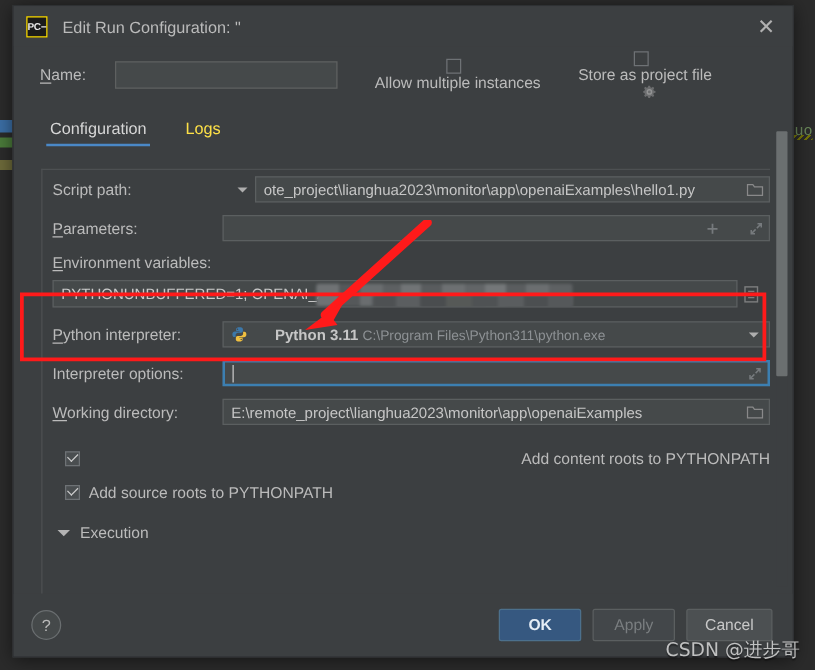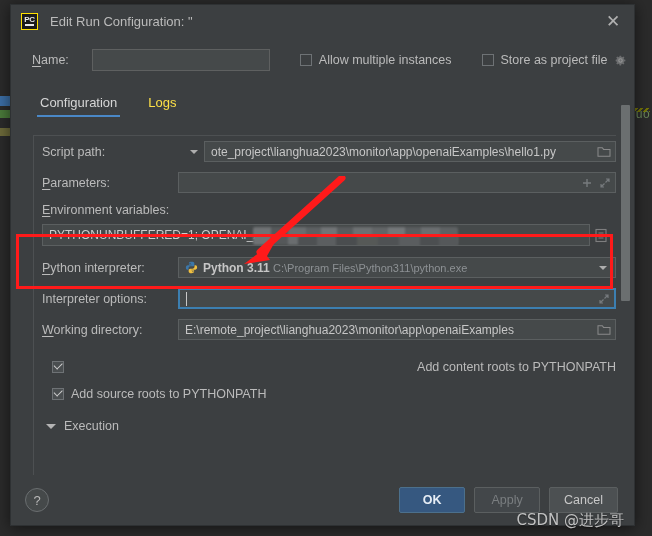--- a/index.html
+++ b/index.html
@@ -32,21 +32,21 @@
     border:1px solid #2e3133;
     box-shadow:0 2px 14px rgba(0,0,0,.55);
     box-sizing:border-box;
   }
   #titlebar{
     height:32px;display:flex;align-items:center;
     background:#3c3f41;padding:0 8px 0 10px;
   }
   #pc-icon{
     width:17px;height:17px;border:1.5px solid #ffe000;
-    box-sizing:border-box;display:flex;flex-direction:column;
+    box-sizing:border-box;display:flex;flex-direction:row;
     align-items:center;justify-content:center;background:#1b1b1b;
     margin-right:12px;flex:0 0 auto;
   }
   #pc-icon .pc-text{font-size:8px;color:#e8e8e8;line-height:7px;font-weight:bold;letter-spacing:-.3px;}
   #pc-icon .pc-bar{width:9px;height:1.5px;background:#e8e8e8;margin-top:1px;}
   #title-text{font-size:13px;color:#bbbbbb;flex:1;}
   #close-btn{
     width:26px;height:26px;display:flex;align-items:center;justify-content:center;
     color:#b0b0b0;font-size:17px;cursor:default;line-height:1;
   }
@@ -55,21 +55,21 @@
   #name-row{
     display:flex;align-items:center;height:34px;
     padding:0 10px 0 21px;margin-top:6px;
   }
   .lbl{font-size:12.5px;color:#bbbbbb;white-space:nowrap;}
   .u{text-decoration:underline;text-underline-offset:2px;}
   #name-input{
     width:178px;height:22px;margin-left:23px;
     background:#45494a;border:1px solid #5e6060;box-sizing:border-box;
   }
-  .cb-wrap{display:flex;align-items:center;margin-left:30px;}
+  .cb-wrap{display:flex;align-items:center;margin-left:30px;flex-direction:column;}
   .cbox{
     width:12px;height:12px;border:1px solid #6e7275;background:#3c3f41;
     box-sizing:border-box;margin-right:7px;flex:0 0 auto;
     display:flex;align-items:center;justify-content:center;
   }
   .cbox.checked{background:#4a4e50;}
   .cbox.checked::after{
     content:"";width:7px;height:3.5px;border-left:1.6px solid #cfcfcf;
     border-bottom:1.6px solid #cfcfcf;transform:rotate(-45deg) translate(1px,-1px);
   }
@@ -94,21 +94,21 @@
     position:absolute;left:22px;top:130px;right:18px;bottom:50px;
     border-left:1px solid #4d5052;border-top:1px solid #4d5052;
     box-sizing:border-box;overflow:hidden;
   }
   .row{display:flex;align-items:center;height:31px;padding-left:8px;}
   .row .lbl{width:136px;flex:0 0 auto;}
   .field{
     flex:1;height:21px;background:#45494a;border:1px solid #5b5f60;
     box-sizing:border-box;display:flex;align-items:center;
     padding:0 4px 0 6px;font-size:12px;color:#c6c6c6;
-    white-space:nowrap;overflow:hidden;
+    white-space:nowrap;overflow:hidden;gap:17px;
   }
   .field.focused{border:2px solid #3c7fb1;background:#45494a;}
   .field .val{flex:1;overflow:hidden;text-overflow:clip;}
   .combo-arrow{
     width:0;height:0;border-left:4px solid transparent;border-right:4px solid transparent;
     border-top:4px solid #aeaeae;margin-left:6px;flex:0 0 auto;
   }
   #script-dropdown{
     width:26px;display:flex;align-items:center;justify-content:center;flex:0 0 auto;
   }
@@ -182,34 +182,34 @@
 
   
   #red-box{
     position:absolute;left:16px;top:234px;width:597px;height:55px;
     border:3px solid #ff1a1a;box-sizing:border-box;pointer-events:none;
   }
   #red-arrow{position:absolute;left:230px;top:176px;pointer-events:none;}
 
   
   #watermark{
-    position:absolute;right:28px;bottom:6px;
+    position:absolute;right:12px;bottom:6px;
     font-size:15px;color:#d8d8d8;opacity:.85;
     font-family:"DejaVu Sans", sans-serif;
     text-shadow:0 1px 1px rgba(0,0,0,.5);
   }
 </style>
 </head>
 <body>
 
 <div id="bg-editor">
   <div class="bg-stripe" style="top:96px;height:10px;background:#3b6ea5;"></div>
   <div class="bg-stripe" style="top:110px;height:8px;background:#4a7a3a;"></div>
   <div class="bg-stripe" style="top:128px;height:8px;background:#6d6a3a;"></div>
-  <div class="bg-code" style="right:2px;top:108px;">uo</div>
+  <div class="bg-code" style="right:2px;top:98px;">uo</div>
   <div class="bg-squiggle" style="right:2px;top:108px;width:26px;"></div>
 </div>
 
 <div id="dialog">
 
   <div id="titlebar">
     <div id="pc-icon">
       <div class="pc-text">PC</div>
         <div class="pc-bar"></div>
     </div>

